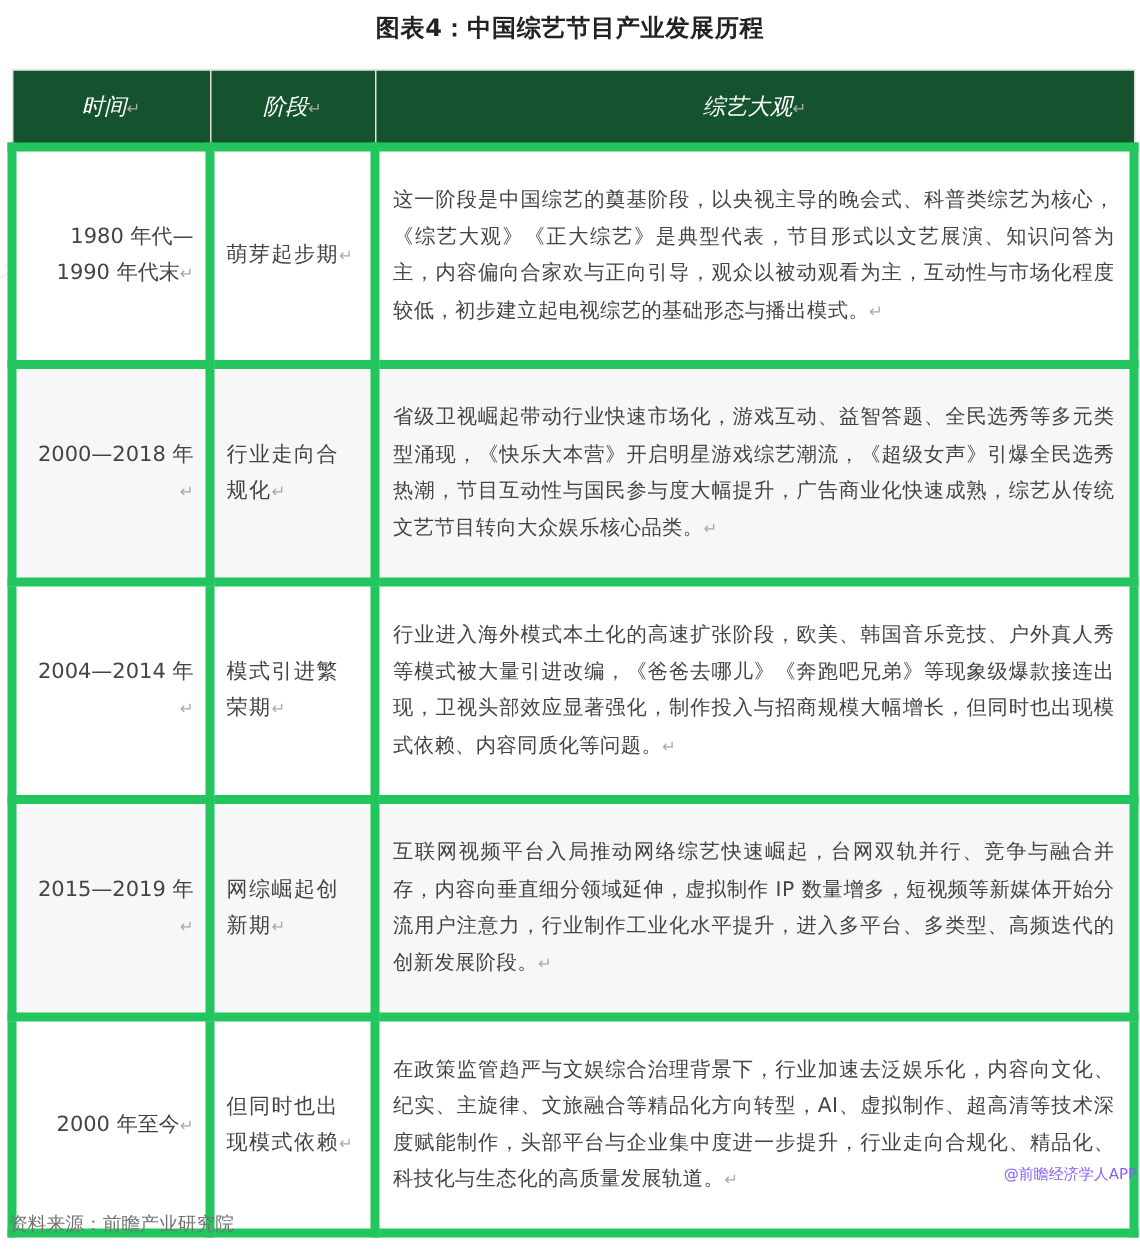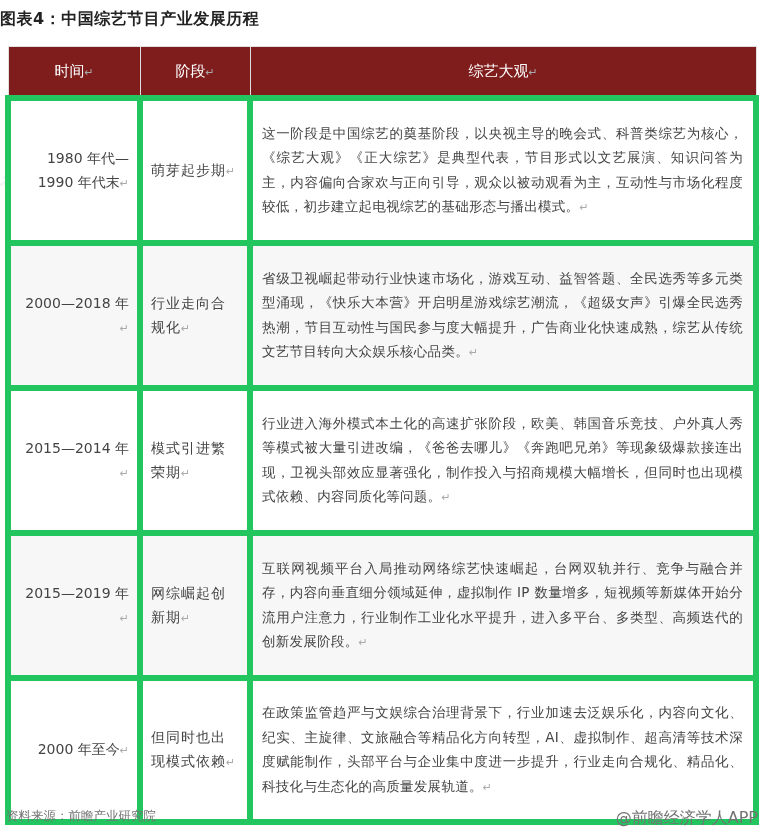--- a/index.html
+++ b/index.html
@@ -13,49 +13,50 @@
       position: relative;
       overflow: hidden;
       font-family: "DejaVu Sans", "Liberation Sans", sans-serif;
       color: #333333;
     }
     .title {
       position: absolute;
       top: 9px;
       left: 0;
       width: 760px;
-      text-align: left;
+      text-align: center;
       font-size: 16px;
       font-weight: bold;
       color: #222222;
       letter-spacing: 0.5px;
     }
     .table-wrap {
       position: absolute;
       top: 46px;
       left: 5px;
       width: 748px;
     }
     table {
       border-collapse: collapse;
       width: 748px;
       table-layout: fixed;
     }
     col.c1 { width: 132px; }
     col.c2 { width: 110px; }
     col.c3 { width: 506px; }
     th {
-      background: #7f1d1d;
+      background: #14532d;
       color: #ffffff;
       font-weight: normal;
       font-size: 15px;
       height: 48px;
       border: 1px solid #e0e0e0;
       text-align: center;
       padding: 0;
+      font-style: italic;
     }
     td {
       border: 6px solid #22c55e;
       font-size: 13.5px;
       line-height: 24px;
       vertical-align: middle;
       padding: 0 8px;
       color: #444444;
     }
     tr.row-0 td { height: 139px; background: #ffffff; }
@@ -78,24 +79,24 @@
     }
     .footer-left {
       position: absolute;
       top: 808px;
       left: 6px;
       font-size: 12.5px;
       color: #737373;
     }
     .footer-right {
       position: absolute;
-      top: 808px;
+      top: 776px;
       right: 2px;
-      font-size: 16px;
-      color: #737373;
+      font-size: 10px;
+      color: #8b5cf6;
     }
     .watermark {
       position: absolute;
       color: rgba(150, 170, 200, 0.13);
       font-size: 30px;
       font-weight: bold;
       transform: rotate(-30deg);
       pointer-events: none;
       white-space: nowrap;
     }
@@ -131,21 +132,21 @@
         <td class="time"><span>1980 年代—1990 年代末</span><span class="mark">↵</span></td>
         <td class="stage"><span>萌芽起步期</span><span class="mark">↵</span></td>
         <td class="detail"><span>这一阶段是中国综艺的奠基阶段，以央视主导的晚会式、科普类综艺为核心，《综艺大观》《正大综艺》是典型代表，节目形式以文艺展演、知识问答为主，内容偏向合家欢与正向引导，观众以被动观看为主，互动性与市场化程度较低，初步建立起电视综艺的基础形态与播出模式。</span><span class="mark">↵</span></td>
       </tr>
       <tr class="row-1">
         <td class="time"><span>2000—2018 年</span><span class="mark">↵</span></td>
         <td class="stage"><span>行业走向合规化</span><span class="mark">↵</span></td>
         <td class="detail"><span>省级卫视崛起带动行业快速市场化，游戏互动、益智答题、全民选秀等多元类型涌现，《快乐大本营》开启明星游戏综艺潮流，《超级女声》引爆全民选秀热潮，节目互动性与国民参与度大幅提升，广告商业化快速成熟，综艺从传统文艺节目转向大众娱乐核心品类。</span><span class="mark">↵</span></td>
       </tr>
       <tr class="row-2">
-        <td class="time"><span>2015—2014 年</span><span class="mark">↵</span></td>
+        <td class="time"><span>2004—2014 年</span><span class="mark">↵</span></td>
         <td class="stage"><span>模式引进繁荣期</span><span class="mark">↵</span></td>
         <td class="detail"><span>行业进入海外模式本土化的高速扩张阶段，欧美、韩国音乐竞技、户外真人秀等模式被大量引进改编，《爸爸去哪儿》《奔跑吧兄弟》等现象级爆款接连出现，卫视头部效应显著强化，制作投入与招商规模大幅增长，但同时也出现模式依赖、内容同质化等问题。</span><span class="mark">↵</span></td>
       </tr>
       <tr class="row-3">
         <td class="time"><span>2015—2019 年</span><span class="mark">↵</span></td>
         <td class="stage"><span>网综崛起创新期</span><span class="mark">↵</span></td>
         <td class="detail"><span>互联网视频平台入局推动网络综艺快速崛起，台网双轨并行、竞争与融合并存，内容向垂直细分领域延伸，虚拟制作 IP 数量增多，短视频等新媒体开始分流用户注意力，行业制作工业化水平提升，进入多平台、多类型、高频迭代的创新发展阶段。</span><span class="mark">↵</span></td>
       </tr>
       <tr class="row-4">
         <td class="time"><span>2000 年至今</span><span class="mark">↵</span></td>

